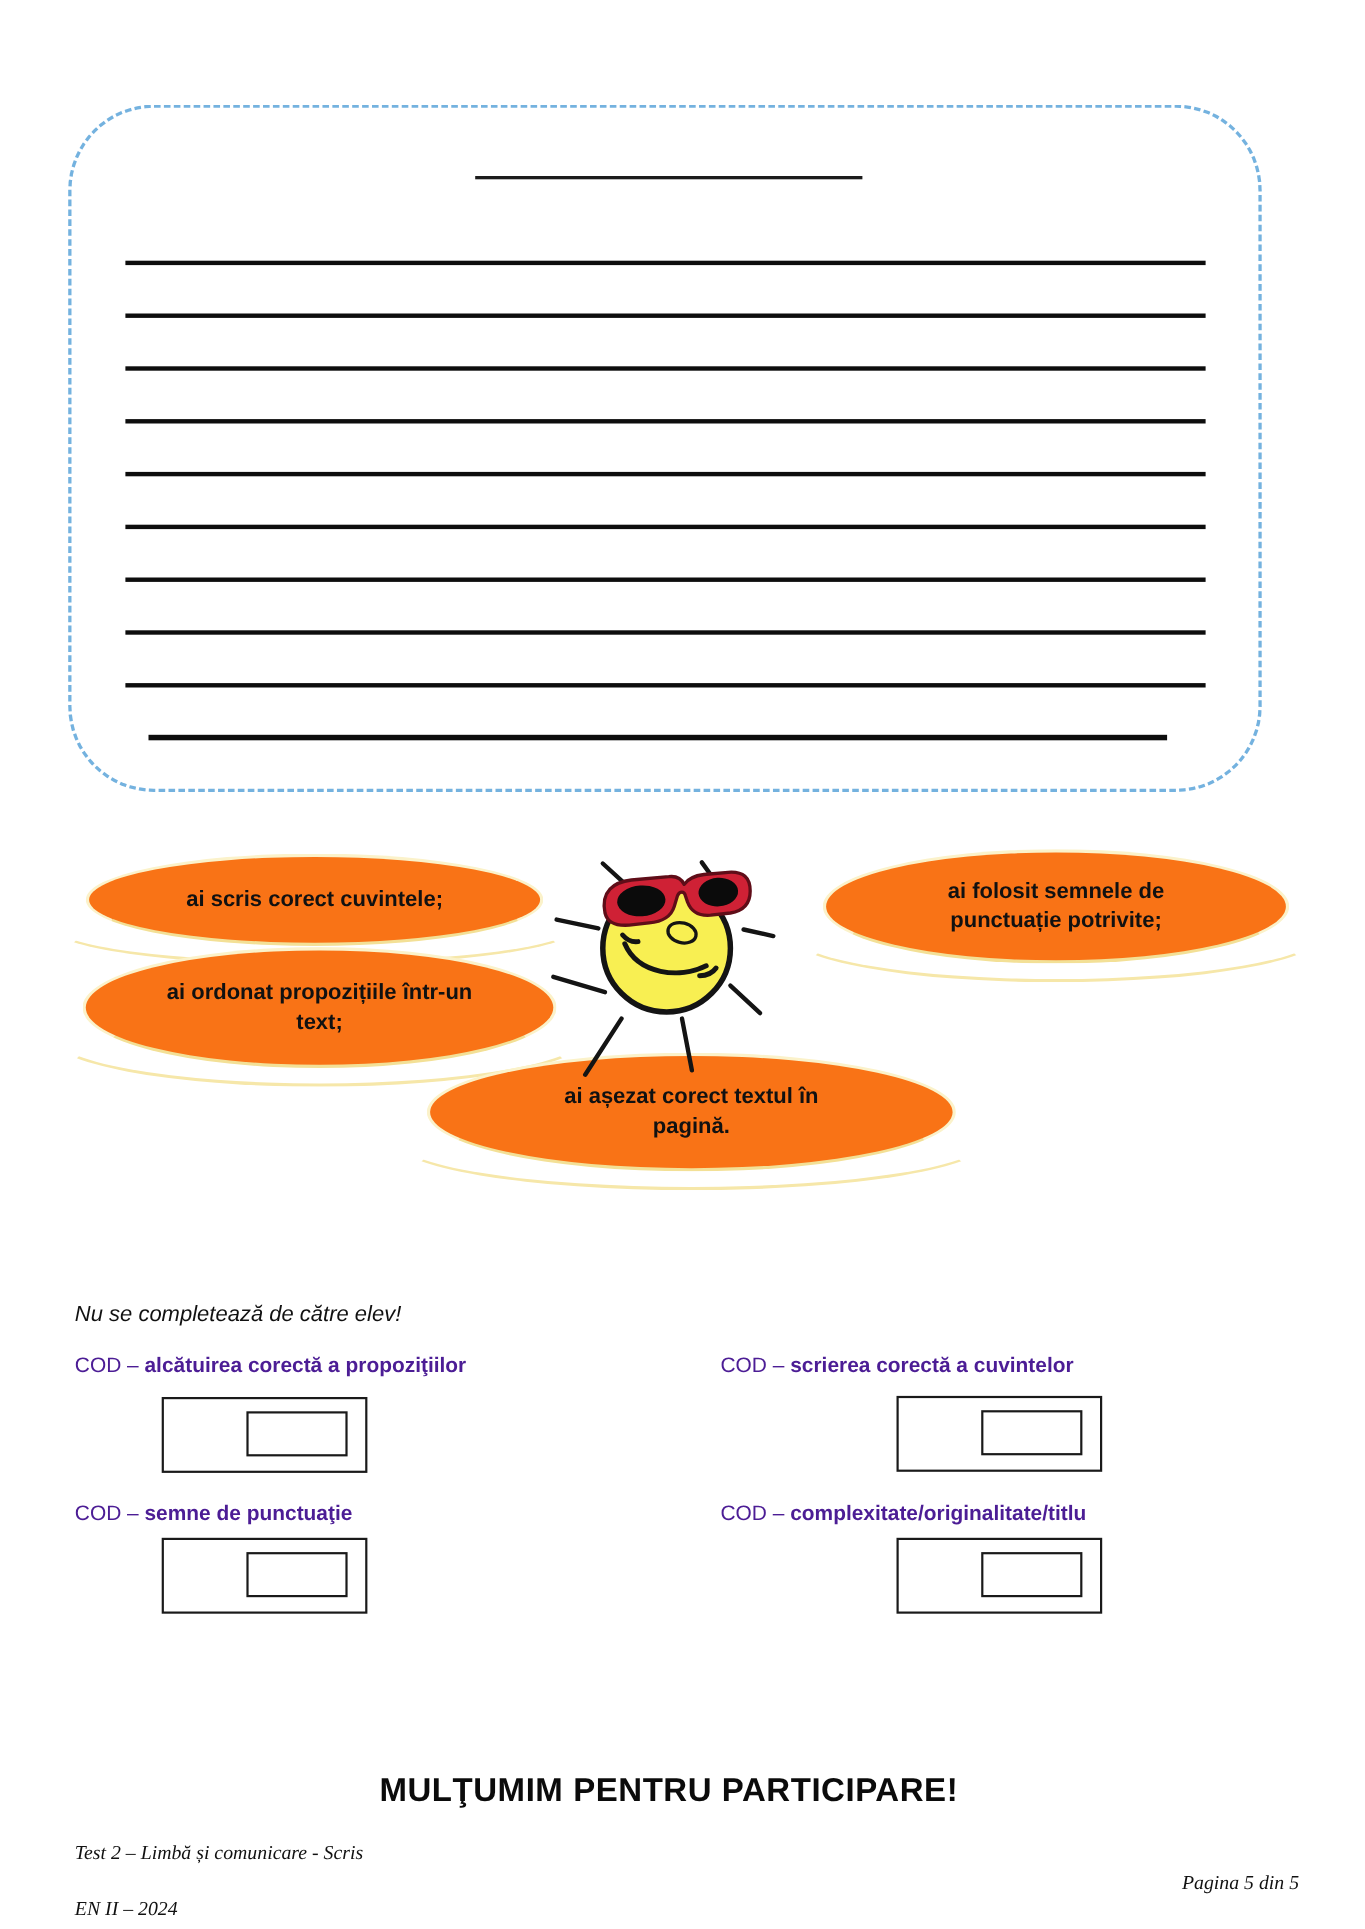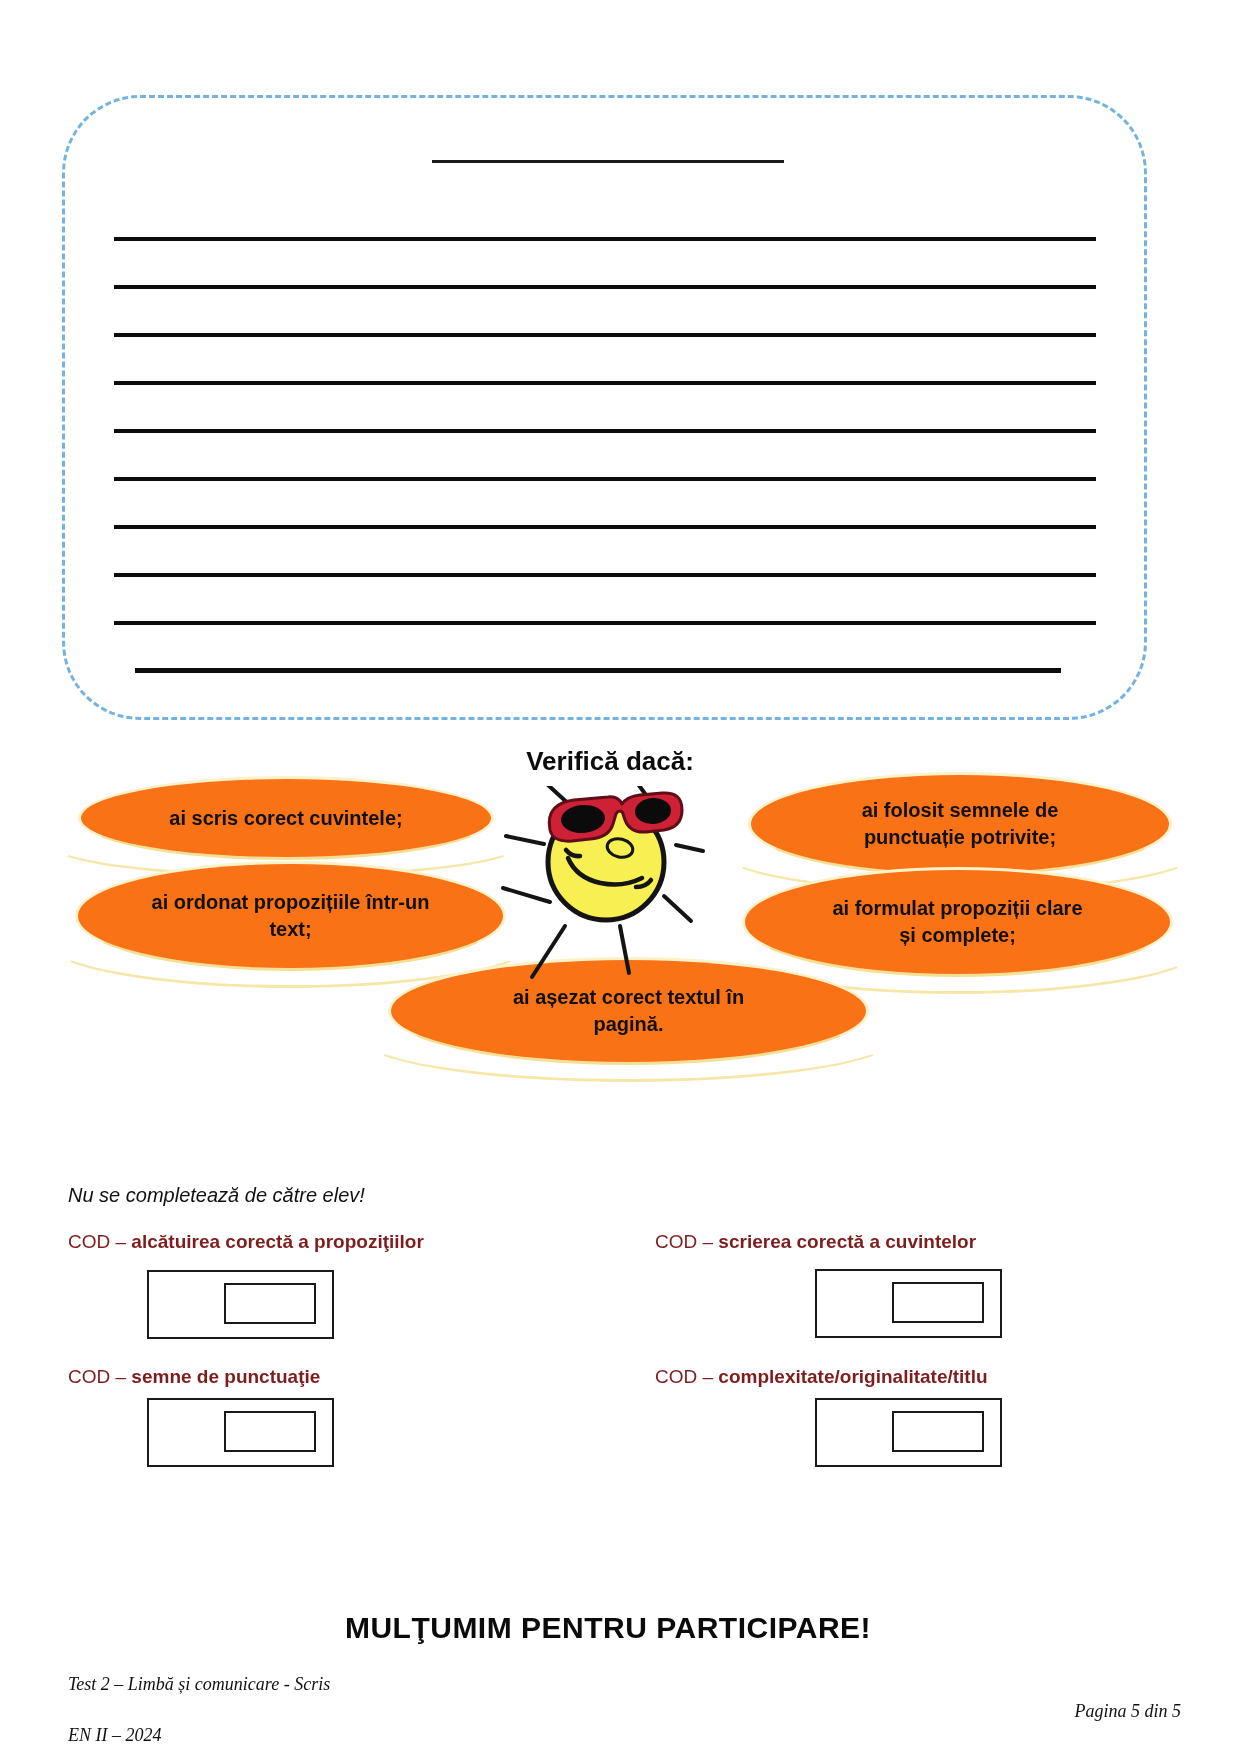--- a/index.html
+++ b/index.html
@@ -48,21 +48,21 @@
     background:#ffffff;z-index:5;
     text-align:center;line-height:50px;
     font-size:26px;font-weight:bold;color:#0c0c0c;
   }
   .sun{position:absolute;left:470px;top:690px;width:310px;height:310px;z-index:4;}
   
   .cod-note{
     position:absolute;left:68px;top:1184px;
     font-size:20px;font-style:italic;color:#111;
   }
-  .cod-label{position:absolute;font-size:19px;color:#7f1d1d;white-space:nowrap;}
+  .cod-label{position:absolute;font-size:19px;color:#4c1d95;white-space:nowrap;}
   .cod-label .lbl{font-weight:bold;}
   .cod-label-1{left:68px;top:1231px;}
   .cod-label-2{left:655px;top:1231px;}
   .cod-label-3{left:68px;top:1366px;}
   .cod-label-4{left:655px;top:1366px;}
   .cod-box{
     position:absolute;width:183px;height:65px;
     border:2.5px solid #1a1a1a;box-sizing:content-box;background:#fff;
   }
   .cod-box .inner{
@@ -114,24 +114,20 @@
     <span>ai scris corect cuvintele;</span>
   </div>
   <div class="bubble bubble-c">
     <span>ai ordonat propozițiile într-un
 text;</span>
   </div>
   <div class="bubble bubble-b">
     <span>ai folosit semnele de
 punctuație potrivite;</span>
   </div>
-  <div class="bubble bubble-d">
-    <span>ai formulat propoziții clare
-și complete;</span>
-  </div>
   <div class="bubble bubble-e">
     <span>ai așezat corect textul în
 pagină.</span>
   </div>
 
   <svg class="sun" viewBox="0 0 310 310" xmlns="http://www.w3.org/2000/svg">
     <g stroke="#141414" stroke-width="4" stroke-linecap="round">
       <line x1="78" y1="95" x2="102" y2="117"></line>
       <line x1="168" y1="94" x2="181" y2="112"></line>
       <line x1="36" y1="146" x2="74" y2="154"></line>
@@ -150,21 +146,20 @@
     <ellipse cx="113" cy="129" rx="22" ry="14" fill="#0b0b0b" transform="rotate(-4 113 129)"></ellipse>
     <ellipse cx="183" cy="121" rx="18" ry="13" fill="#0b0b0b" transform="rotate(-4 183 121)"></ellipse>
     <ellipse cx="150" cy="158" rx="13" ry="9" fill="#f8ef52" stroke="#141414" stroke-width="3" transform="rotate(14 150 158)"></ellipse>
     <g fill="none" stroke="#141414" stroke-width="4.5" stroke-linecap="round">
       <path d="M 98,168 C 110,196 148,200 172,188"></path>
       <path d="M 96,160 Q 102,167 110,166"></path>
       <path d="M 166,197 Q 176,197 181,190"></path>
     </g>
   </svg>
 
-  <div class="verify-heading">Verifică dacă:</div>
 
   <div class="cod-note">Nu se completează de către elev!</div>
 
   <div class="cod-label cod-label-1">
     <span>COD – </span><span class="lbl">alcătuirea corectă a propoziţiilor</span>
   </div>
   <div class="cod-box cod-box-1">
     <div class="inner"></div>
   </div>
 

